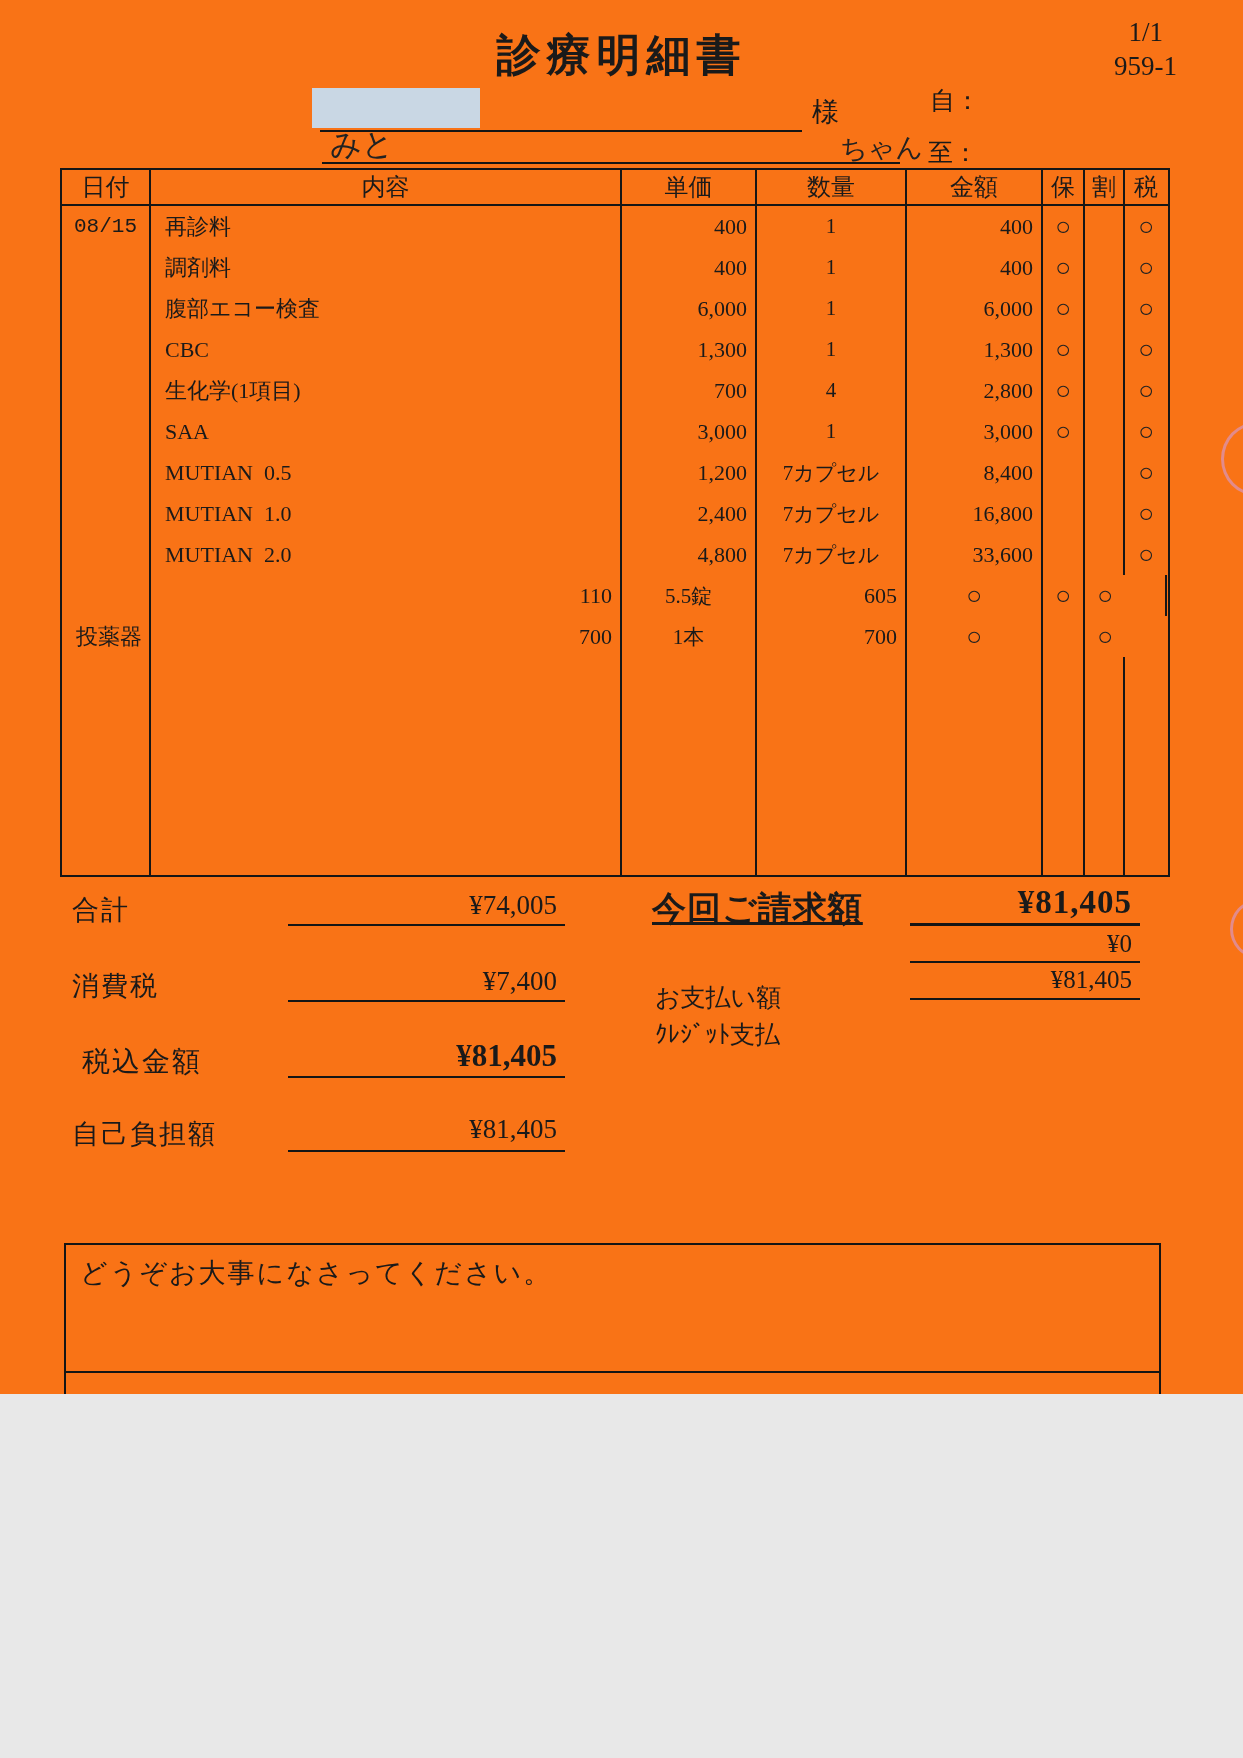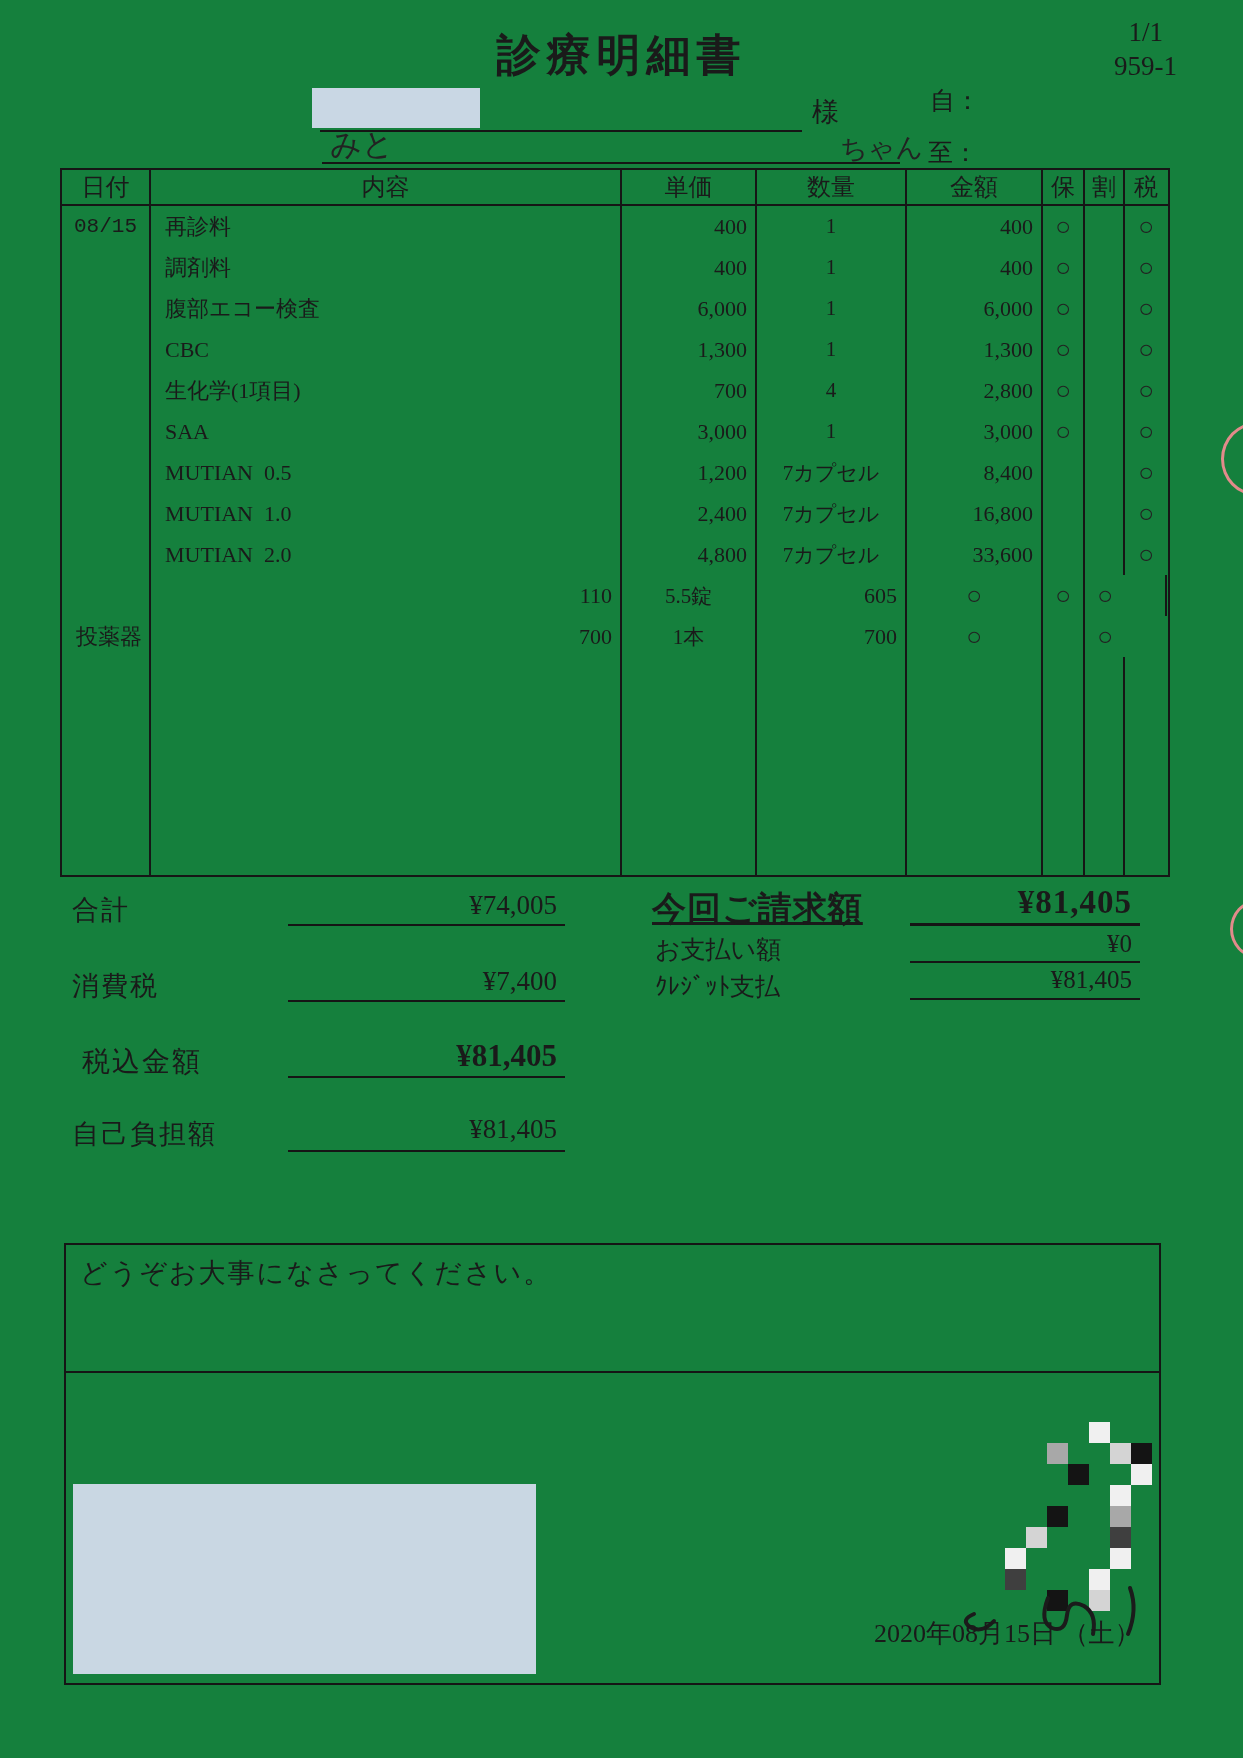--- a/index.html
+++ b/index.html
@@ -1,18 +1,18 @@
 <!DOCTYPE html>
 <html><head>
 <meta charset="utf-8">
 <style>
   html,body{margin:0;padding:0;background:#e8e8e8;}
   .page{
-    position:relative; width:1243px; height:1758px; margin:0 auto;
-    background:#15803d; overflow:hidden;
+    position:relative; width:1243px; height:1394px; margin:0 auto;
+    background:#f97316; overflow:hidden;
     font-family:"Liberation Serif","DejaVu Serif",serif; color:#1a1a1a;
   }
   
   .title{position:absolute; left:0; right:0; top:26px; text-align:center;
          font-size:44px; letter-spacing:6px; font-weight:600;}
   .pageinfo{position:absolute; top:16px; right:66px; text-align:right; line-height:1.25;}
   .pageinfo .pno{font-size:27px; padding-right:14px;}
   .pageinfo .sno{font-size:27px;}
   .redact{position:absolute; background:#c9d7e4;}
   .redact-name{left:312px; top:88px; width:168px; height:40px;}
@@ -42,21 +42,21 @@
   .c-qty{justify-content:center; font-size:21px;}
   .c-mark{justify-content:center; font-size:26px; color:#222;}
   
   .lbl{position:absolute; font-size:27px; letter-spacing:2px;font-family:Liberation Serif, serif;}
   .uline{position:absolute; border-bottom:2.5px solid #151515; box-sizing:border-box;
          display:flex; align-items:flex-start; justify-content:flex-end;
          padding-right:8px; padding-bottom:1px;}
   .val{font-size:27px;}
   .big{font-size:31px; font-weight:bold;}
   .bill-big-lbl{position:absolute; font-size:34px; font-weight:bold; letter-spacing:1px;}
-  .bill-sm-lbl{position:absolute; font-size:25px;}
+  .bill-sm-lbl{position:absolute; font-size:25px;margin-top:48px;}
   .val-sm{font-size:25px;}
   .val-xl{font-size:33px; font-weight:bold; letter-spacing:1px;}
   .thickline{border-bottom-width:3px;}
   
   .msgbox{position:absolute; left:64px; top:1243px; width:1097px; height:442px;
           border:2.5px solid #151515; box-sizing:border-box;}
   .msgbox .divider{position:absolute; left:0; right:0; top:126px; border-top:2px solid #151515;}
   .msg-text{position:absolute; left:14px; top:10px; font-size:27px; letter-spacing:2px;font-family:Liberation Serif, serif;}
   .redact-sign{left:73px; top:1484px; width:463px; height:190px; background:#c9d7e3;}
   

